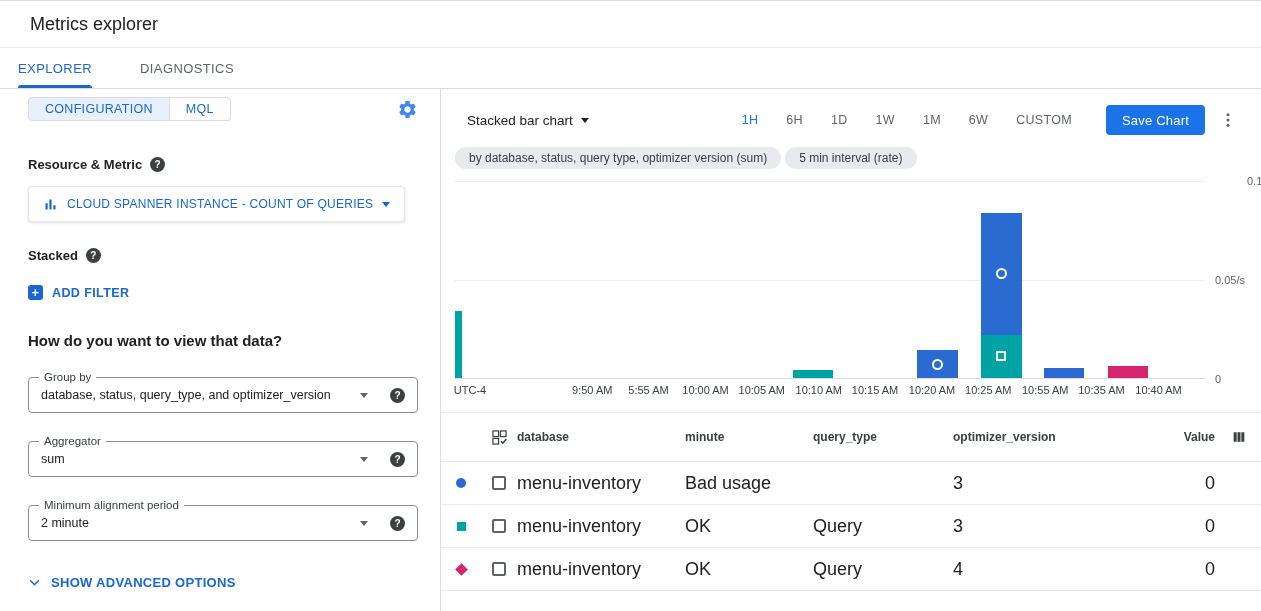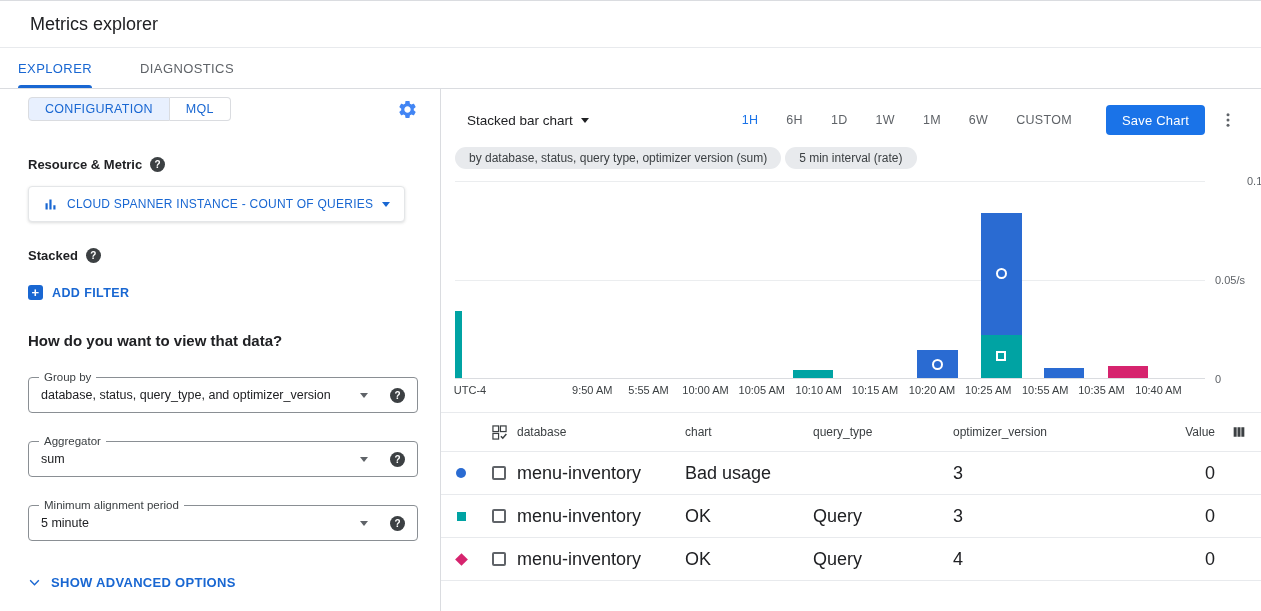--- a/index.html
+++ b/index.html
@@ -75,21 +75,21 @@
   .bar-marker{border:2px solid #fff;background:transparent;display:block}
   .marker-circle{width:11px;height:11px;border-radius:50%}
   .marker-square{width:10px;height:10px}
 
   .x-axis{position:relative;height:16px;margin:5px 56px 0 14px;font-size:11px;color:#3c4043}
   .x-tick{position:absolute;top:0;transform:translateX(-50%);white-space:nowrap}
 
   
   .legend{margin-top:12px}
   .legend-header,.legend-row{display:grid;grid-template-columns:40px 36px 168px 128px 140px 192px 70px 46px;align-items:center}
-  .legend-header{height:40px;border-top:1px solid #e8eaed;border-bottom:1px solid #e8eaed;font-size:12px;font-weight:400;color:#3c4043}
+  .legend-header{height:50px;border-top:1px solid #e8eaed;border-bottom:1px solid #e8eaed;font-size:12px;font-weight:700;color:#3c4043}
   .legend-row{height:43px;border-bottom:1px solid #e8eaed;font-size:18px;color:#202124}
   .cell.right,.col-h.right{text-align:right}
   .marker-cell,.check-cell{display:flex;justify-content:center;align-items:center}
   .legend-marker{display:block}
   .shape-circle{width:10px;height:10px;border-radius:50%}
   .shape-square{width:9px;height:9px}
   .shape-diamond{width:9px;height:9px;transform:rotate(45deg)}
   .checkbox{width:14px;height:14px;border:2px solid #5f6368;border-radius:2px;background:#fff;cursor:pointer;display:block}
   .select-all,.col-icon{display:flex;justify-content:center;align-items:center;cursor:pointer}
   .col-icon{justify-content:flex-end;padding-right:14px}
@@ -160,21 +160,21 @@
 
       <div class="field">
         <span class="field-label">Aggregator</span>
         <span class="field-value">sum</span>
         <span class="caret"></span>
         <span class="help-icon">?</span>
       </div>
 
       <div class="field">
         <span class="field-label">Minimum alignment period</span>
-        <span class="field-value">5 minute</span>
+        <span class="field-value">2 minute</span>
         <span class="caret"></span>
         <span class="help-icon">?</span>
       </div>
 
       <button class="advanced">
         <span style="display:inline-flex">
           <svg width="13" height="13" viewBox="0 0 24 24" fill="none" stroke="#1967d2" stroke-width="2.6">
               <path d="M4 8l8 8 8-8"></path>
             </svg>
         </span>
@@ -270,21 +270,21 @@
           <span></span>
           <span class="select-all">
             <svg width="15" height="15" viewBox="0 0 16 16">
                 <rect x="1" y="1" width="6" height="6" fill="none" stroke="#3c4043" stroke-width="1.3"></rect>
                 <rect x="9" y="1" width="6" height="6" fill="none" stroke="#3c4043" stroke-width="1.3"></rect>
                 <rect x="1" y="9" width="6" height="6" fill="none" stroke="#3c4043" stroke-width="1.3"></rect>
                 <path d="M9.5 12l2 2 3.8-4.5" stroke="#3c4043" stroke-width="1.6" fill="none"></path>
               </svg>
           </span>
           <span class="col-h">database</span>
-          <span class="col-h">chart</span>
+          <span class="col-h">minute</span>
           <span class="col-h">query_type</span>
           <span class="col-h">optimizer_version</span>
           <span class="col-h right">Value</span>
           <span class="col-icon">
             <svg width="16" height="16" viewBox="0 0 24 24" fill="#3c4043">
                 <path d="M4 5h4.5v14H4zM9.75 5h4.5v14h-4.5zM15.5 5H20v14h-4.5z"></path>
               </svg>
           </span>
         </div>
 

